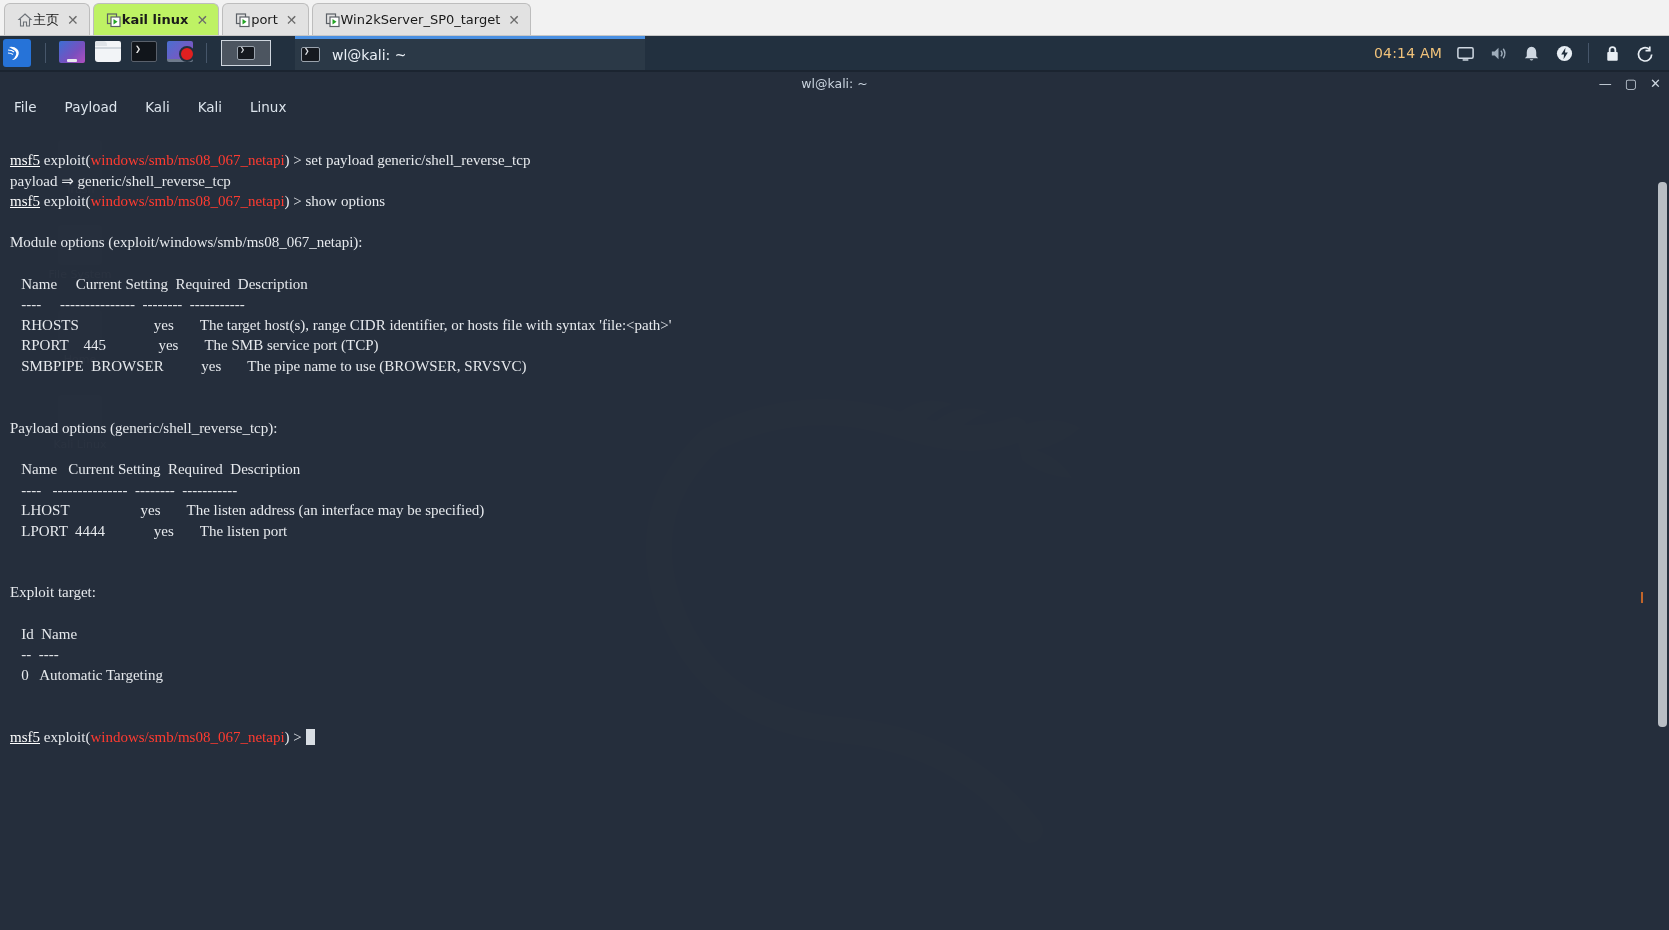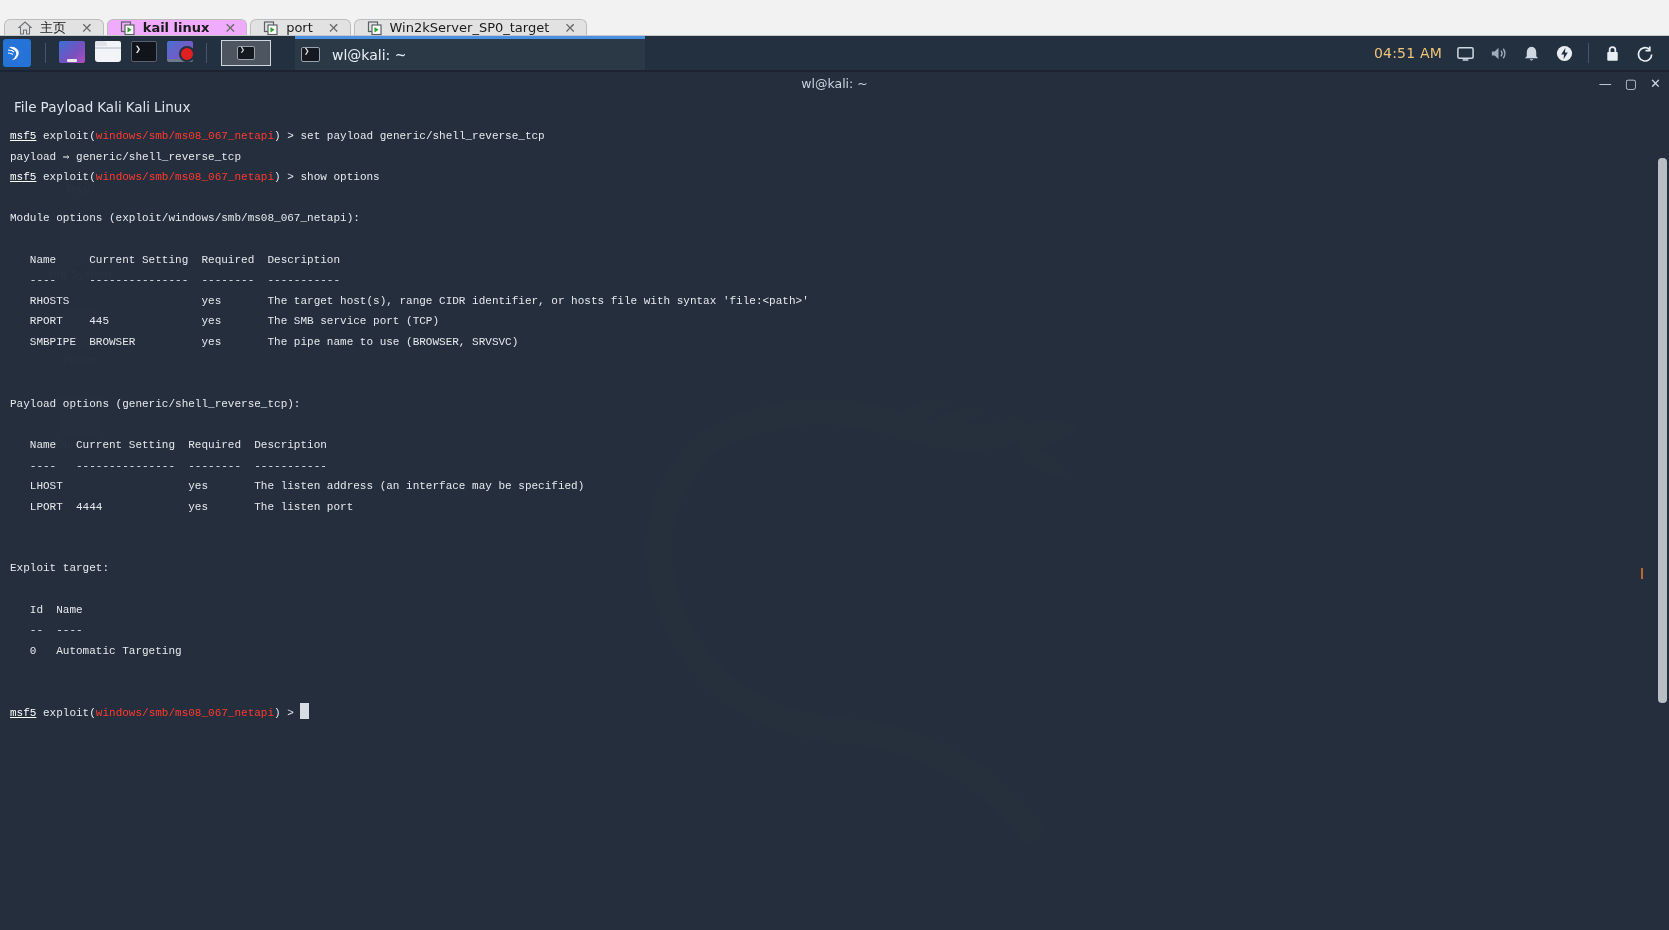--- a/index.html
+++ b/index.html
@@ -14,35 +14,34 @@
   .tabstrip {
     position: absolute; top: 0; left: 0;
     width: 1669px; height: 36px;
     background: #f2f2f2;
     border-bottom: 1px solid #c7c7c7;
     display: flex; align-items: flex-end;
     padding-left: 4px;
   }
   .tab {
     position: relative;
-    height: 16px;
+    height: 32px;
     display: flex; align-items: center;
-    gap: 7px;
     padding: 0 10px 0 12px;
     border: 1px solid #bdbdbd;
     border-bottom: none;
     border-radius: 6px 6px 0 0;
     background: #e2e2e2;
     font-size: 13px;
     color: #1a1a1a;
     margin-right: 3px;
     white-space: nowrap;
   }
   .tab.active {
-    background: #f0abfc;
+    background: #bef264;
     font-weight: bold;
     border-color: #bdbdbd;
     z-index: 3;
   }
   .tab-close {
     color: #6b6b6b; font-size: 14px; line-height: 1;
     margin-left: 8px; cursor: pointer;
   }
   .tab-ico { width: 16px; height: 16px; display: block; }
 
@@ -176,33 +175,34 @@
     color: #c9d3de; font-size: 12.5px;
     background: rgba(38,47,61,0);
   }
   .term-ctrls {
     position: absolute; right: 8px; top: 0; height: 22px;
     display: flex; align-items: center; gap: 13px;
   }
   .ctl { color: #cfd8e2; font-size: 13px; line-height: 1; cursor: pointer; }
   .term-menu {
     height: 26px; display: flex; align-items: center;
-    gap: 4px; padding-left: 14px;
+    gap: 28px; padding-left: 14px;
     color: #dce4ec; font-size: 13.5px;
   }
   .term-menu span { cursor: pointer; }
   .term-body {
     flex: 1; position: relative;
     padding: 6px 0 0 10px;
-    font-family: Liberation Mono, monospace;
-    font-size: 11px;
+    font-family: Liberation Serif, serif;
+    font-size: 15px;
     line-height: 20.6px;
     color: #e6e9ed;
     white-space: pre;
     overflow: hidden;
+    margin-top: 24px;
   }
   .term-body .ln { height: 20.6px; }
   .mod { color: #ff3b30; }
   .msf { color: #ffffff; text-decoration: underline; }
   .cursor {
     display: inline-block; width: 9px; height: 16px;
     background: #d8dde3; vertical-align: -3px;
   }
   .scroll-track {
     position: absolute; right: 1px; top: 0; width: 9px; bottom: 0;
@@ -283,21 +283,21 @@
     <div class="taskbtn">
         <div class="mini"></div>
       </div>
   </div>
   <div class="winitem">
     <div class="mini2"></div>
     <span>wl@kali: ~</span>
   </div>
   <div class="panel-spacer"></div>
   <div class="panel-right">
-    <span class="clock">04:51 AM</span>
+    <span class="clock">04:14 AM</span>
     <svg class="tray-ico" viewBox="0 0 20 20">
       <rect x="2" y="4" width="16" height="11" rx="1.5" fill="none" stroke="#cfd8e2" stroke-width="1.6"></rect>
       <rect x="7" y="16" width="6" height="1.6" fill="#cfd8e2"></rect>
     </svg>
     <svg class="tray-ico" viewBox="0 0 20 20">
       <path d="M3 8 L6 8 L10 4 L10 16 L6 12 L3 12 Z" fill="#9fadbb"></path>
       <path d="M12.5 7 Q15 10 12.5 13" stroke="#9fadbb" stroke-width="1.5" fill="none"></path>
       <path d="M15 5 Q18.5 10 15 15" stroke="#9fadbb" stroke-width="1.5" fill="none"></path>
     </svg>
     <svg class="tray-ico" viewBox="0 0 20 20">

